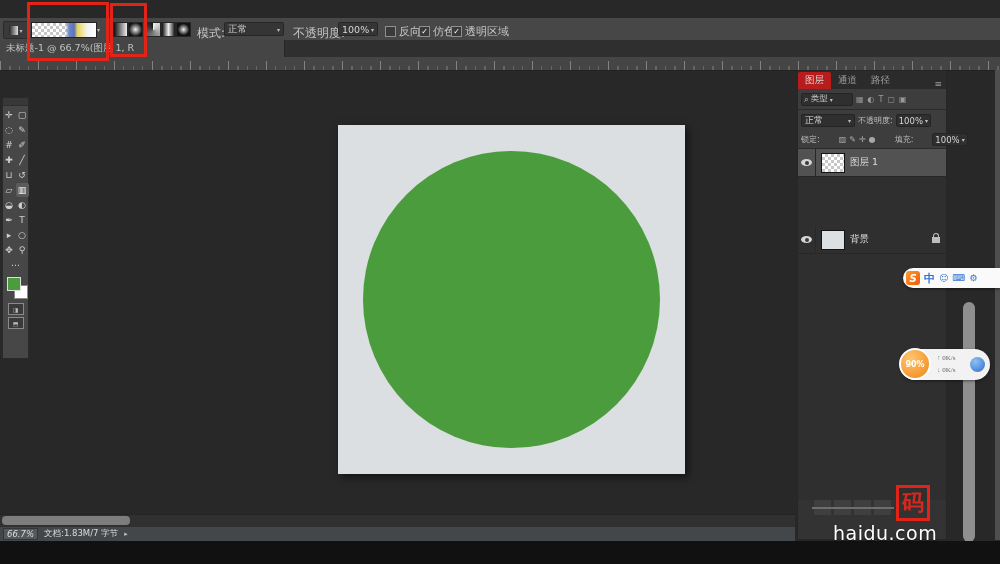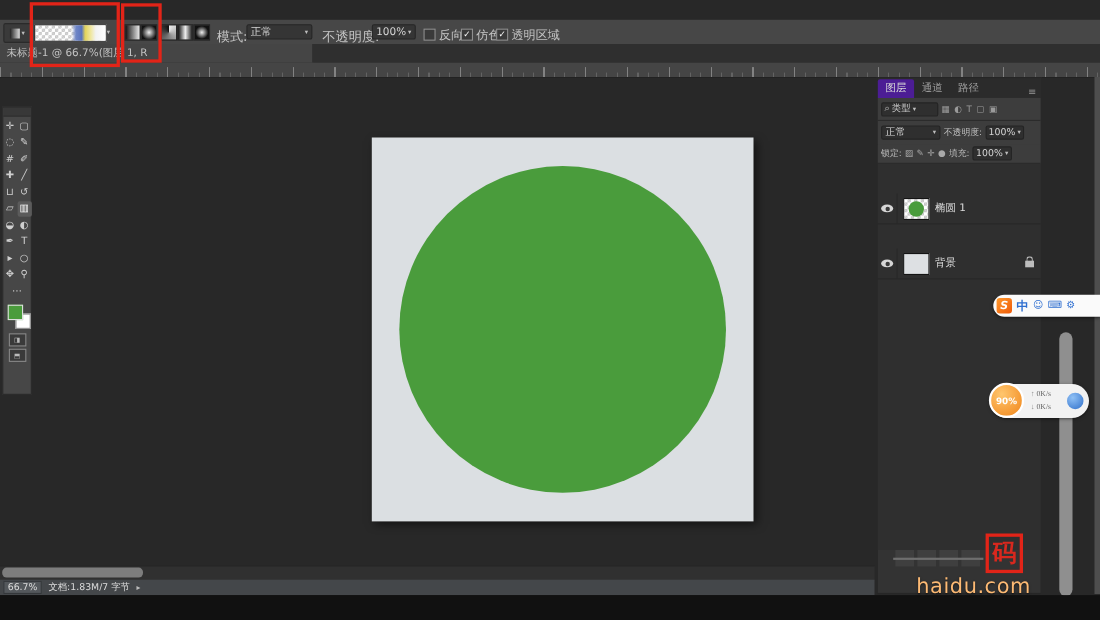--- a/index.html
+++ b/index.html
@@ -65,34 +65,34 @@
   .canvas-area{left:0;top:70px;width:795px;height:445px;}
   .canvas{left:338px;top:55px;width:347px;height:349px;box-shadow:3px 3px 8px rgba(0,0,0,.55);}
   .ellipse{position:absolute;left:25px;top:26px;width:297px;height:297px;border-radius:50%;}
   .hscroll{left:0;top:514px;width:795px;height:13px;background:#303030;border-top:1px solid #242424;}
   .hthumb{left:2px;top:516px;width:128px;height:9px;background:#7d7d7d;border-radius:4px;}
 
   
   .panel{left:797px;top:70px;width:150px;height:470px;background:#333;border:1px solid #262626;box-sizing:border-box;}
   .ptabs{height:18px;background:#2b2b2b;display:flex;align-items:flex-end;}
   .ptab{padding:2px 7px;font-size:9.5px;color:#9f9f9f;}
-  .ptab.active{background:#4c1d95;color:#d8d8d8;border-radius:2px 2px 0 0;}
+  .ptab.active{background:#b91c1c;color:#d8d8d8;border-radius:2px 2px 0 0;}
   .ptab-menu{margin-left:auto;padding-right:4px;color:#9a9a9a;font-size:9px;}
   .prow{display:flex;align-items:center;padding:0 3px;box-sizing:border-box;background:#3d3d3d;}
   .filter-row{height:21px;border-bottom:1px solid #2b2b2b;gap:3px;}
   .filter-box{width:52px;height:13px;background:#2f2f2f;border:1px solid #242424;border-radius:2px;
               display:flex;align-items:center;gap:2px;padding:0 2px;box-sizing:border-box;font-size:8.5px;color:#c9c9c9;}
   .f-icons{display:flex;gap:4px;color:#9a9a9a;font-size:8px;}
   .blend-row{height:21px;gap:3px;}
   .blend-select{width:54px;height:13px;background:#2f2f2f;border:1px solid #242424;border-radius:2px;
                 display:flex;align-items:center;justify-content:space-between;padding:0 3px;box-sizing:border-box;font-size:9px;color:#d5d5d5;}
   .mini-label{font-size:8px;color:#bdbdbd;white-space:nowrap;}
   .mini-select{height:13px;background:#2f2f2f;border:1px solid #242424;border-radius:2px;
                display:flex;align-items:center;gap:2px;padding:0 2px;box-sizing:border-box;font-size:8.5px;color:#d5d5d5;}
-  .lock-row{height:18px;gap:3px;border-bottom:1px solid #2b2b2b;}
+  .lock-row{height:18px;gap:19px;border-bottom:1px solid #2b2b2b;}
   .lk-icons{display:flex;gap:3px;color:#a8a8a8;font-size:8px;}
   .layer-list{background:#2f2f2f;height:351px;position:relative;}
   .layer-row{position:absolute;left:0;width:148px;height:27px;display:flex;align-items:center;border-bottom:1px solid #272727;}
   .layer-row.sel{background:#525252;}
   .lr0{top:0;} .lr1{top:27px;} .lr2{top:54px;margin-top:23px;}
   .eye-cell{width:17px;height:27px;border-right:1px solid #282828;display:flex;align-items:center;justify-content:center;}
   .eye{width:11px;height:7px;border-radius:50%;background:#d6d6d6;position:relative;}
   .eye::after{content:"";position:absolute;left:3.5px;top:1.5px;width:4px;height:4px;background:#3a3a3a;border-radius:50%;}
   .thumb{width:24px;height:20px;border:1px solid #141414;margin:0 5px;box-sizing:border-box;position:relative;}
   .checker{background-color:#fff;
@@ -104,21 +104,21 @@
   .lname{font-size:9.5px;color:#dcdcdc;white-space:nowrap;}
   .row-lock{margin-left:auto;margin-right:6px;position:relative;width:8px;height:6px;background:#bdbdbd;}
   .row-lock::before{content:"";position:absolute;left:1px;top:-4px;width:4px;height:4px;border:1.5px solid #bdbdbd;border-bottom:none;border-radius:3px 3px 0 0;}
 
   .right-edge{left:995px;top:70px;width:5px;height:470px;background:#4e4e4e;}
   .vscroll-thumb{left:963px;top:302px;width:12px;height:240px;background:#8f8f8f;border-radius:6px;}
 
   
   .statusbar{left:0;top:527px;width:795px;height:14px;background:#44474a;display:flex;align-items:center;gap:6px;
              padding-left:3px;box-sizing:border-box;font-size:8.5px;color:#dcdcdc;}
-  .zoom-box{background:#54585c;border:1px solid #34373a;padding:0 3px;height:10px;display:flex;align-items:center;}
+  .zoom-box{background:#54585c;border:1px solid #34373a;padding:0 3px;height:10px;display:flex;align-items:center;font-style:italic;}
   .status-arrow{color:#bbb;font-size:7px;}
   .taskbar{left:0;top:541px;width:1000px;height:23px;background:#111;}
 
   
   .rbox1{left:27px;top:2px;width:76px;height:53px;z-index:30;}
   .rbox2{left:110px;top:3px;width:31px;height:48px;z-index:30;}
 
   .ime{left:903px;top:268px;width:97px;height:20px;background:#fafafa;border-radius:10px 0 0 10px;
        box-shadow:0 1px 3px rgba(0,0,0,.5);display:flex;align-items:center;gap:4px;padding-left:3px;box-sizing:border-box;z-index:20;}
   .ime-logo{width:14px;height:14px;border-radius:3px;background:linear-gradient(135deg,#ff9a2e,#ef5a08);
@@ -135,21 +135,21 @@
   .speed-rows .down::before{content:"↓ ";color:#888;}
   .speed-blue{position:absolute;right:5px;top:8px;width:15px;height:15px;border-radius:50%;
               background:radial-gradient(circle at 35% 30%,#8fc0f5,#2f6fca);}
 
   .watermark{left:812px;top:484px;width:140px;height:64px;z-index:15;}
   .wm-blocks{position:absolute;left:2px;top:16px;display:flex;gap:3px;}
   .wm-block{width:17px;height:15px;background:#3f3f3f;}
   .wm-line{position:absolute;left:0;top:23px;width:82px;height:2px;background:#6e6e6e;}
   .wm-stamp{position:absolute;left:84px;top:1px;width:34px;height:36px;box-sizing:border-box;
             display:flex;align-items:center;justify-content:center;color:#d8281e;font-size:22px;font-weight:bold;}
-  .wm-site{position:absolute;left:21px;top:38px;font-size:19px;color:#fdba74;letter-spacing:.5px;
+  .wm-site{position:absolute;left:21px;top:38px;font-size:19px;color:#ffffff;letter-spacing:.5px;
            font-family:"DejaVu Sans","Liberation Sans",sans-serif;text-shadow:0 1px 2px rgba(0,0,0,.6);}
 </style>
 </head>
 <body>
 
 <div class="app">
 
 
   <div class="abs optionsbar"></div>
   <div class="abs preset">
@@ -279,28 +279,26 @@
         <span>✛</span>
         <span>●</span>
       </span>
       <span class="mini-label">填充:</span>
       <span class="mini-select">
         <span>100%</span>
         <span class="dd-arrow">▾</span>
       </span>
     </div>
     <div class="layer-list">
-      <div class="layer-row lr1">
+      <div class="layer-row sel lr0">
         <span class="eye-cell">
             <span class="eye"></span>
           </span>
-        <span class="thumb checker">
-          <span class="mini-circle" style="background:#4a9c3c"></span>
-        </span>
-        <span class="lname">椭圆 1</span>
+        <span class="thumb checker"></span>
+        <span class="lname">图层 1</span>
       </div>
       <div class="layer-row lr2">
         <span class="eye-cell">
             <span class="eye"></span>
           </span>
         <span class="thumb bgthumb"></span>
         <span class="lname">背景</span>
         <span class="row-lock"></span>
       </div>
     </div>

